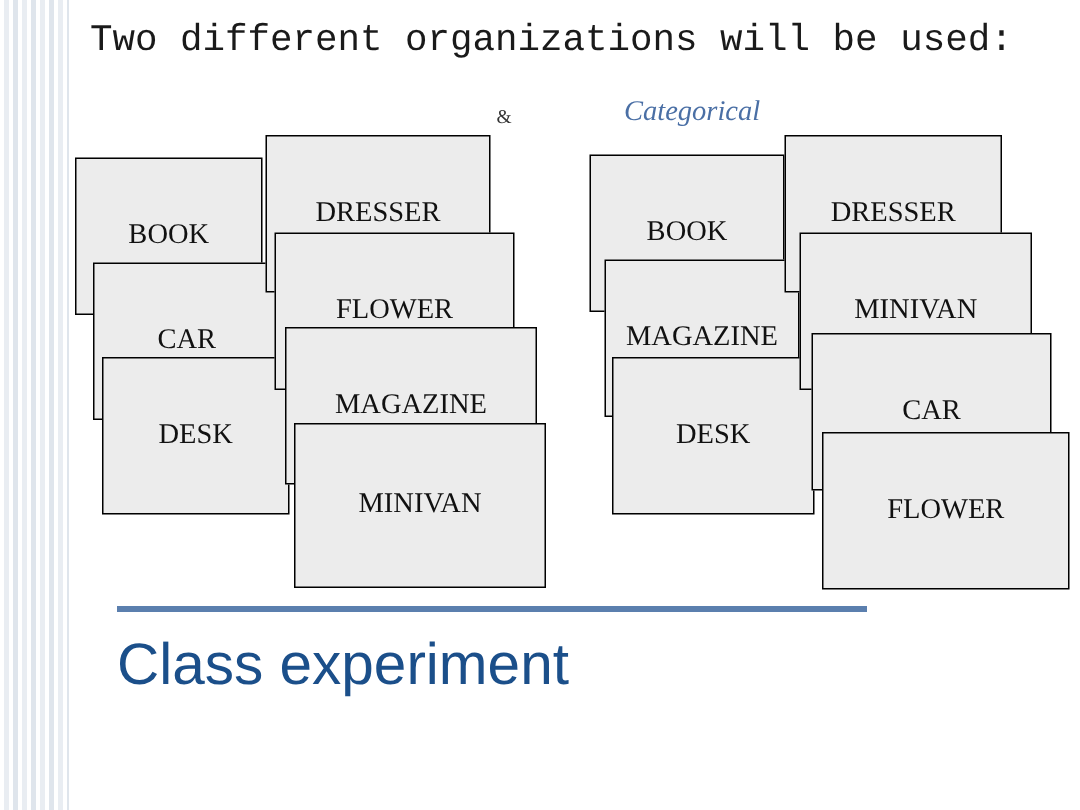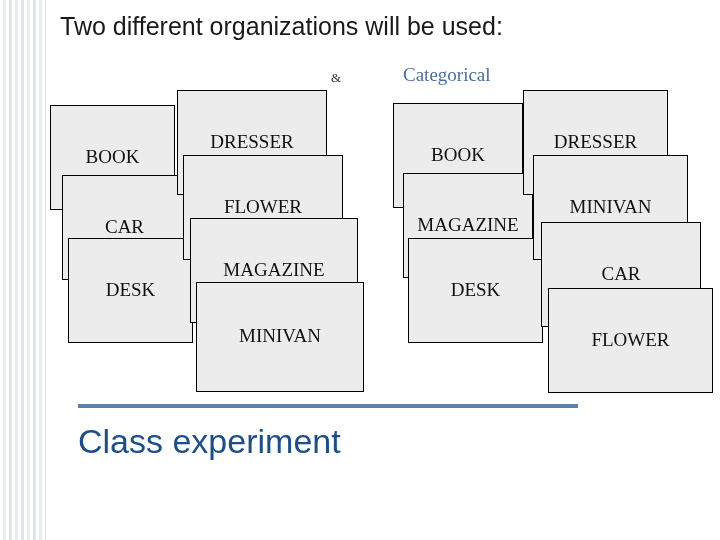--- a/index.html
+++ b/index.html
@@ -35,33 +35,33 @@
     width: 720px;
     height: 540px;
   }
   #title {
     position: absolute;
     left: 60px;
     top: 12px;
     width: 600px;
     font-size: 25px;
     color: #1a1a1a;
-    font-family: Liberation Sans, sans-serif;
+    font-family: Liberation Mono, monospace;
     white-space: nowrap;
   }
   .col-header {
     position: absolute;
     font-size: 19px;
     color: #4a6fa5;
     font-family: "Liberation Serif", serif;
     white-space: nowrap;
   }
   #hdr-alpha { left: 131px; top: 64px; }
   #hdr-amp   { left: 331px; top: 70px; font-size: 13px; color: #333; }
-  #hdr-cat   { left: 403px; top: 64px; }
+  #hdr-cat   { left: 416px; top: 64px; font-style: italic; }
 
   .card {
     position: absolute;
     background: #ececec;
     border: 1px solid #000000;
     box-sizing: border-box;
   }
   .card-label {
     position: absolute;
     font-size: 19px;
@@ -75,21 +75,21 @@
     left: 78px;
     top: 404px;
     width: 500px;
     height: 4px;
     background: #5b7fae;
   }
   #footer-text {
     position: absolute;
     left: 78px;
     top: 422px;
-    font-size: 34px;
+    font-size: 39px;
     color: #1b4f8a;
     font-family: "Liberation Sans", sans-serif;
     white-space: nowrap;
   }
 </style>
 </head>
 <body>
 
 <div id="stripe-band"></div>
 

